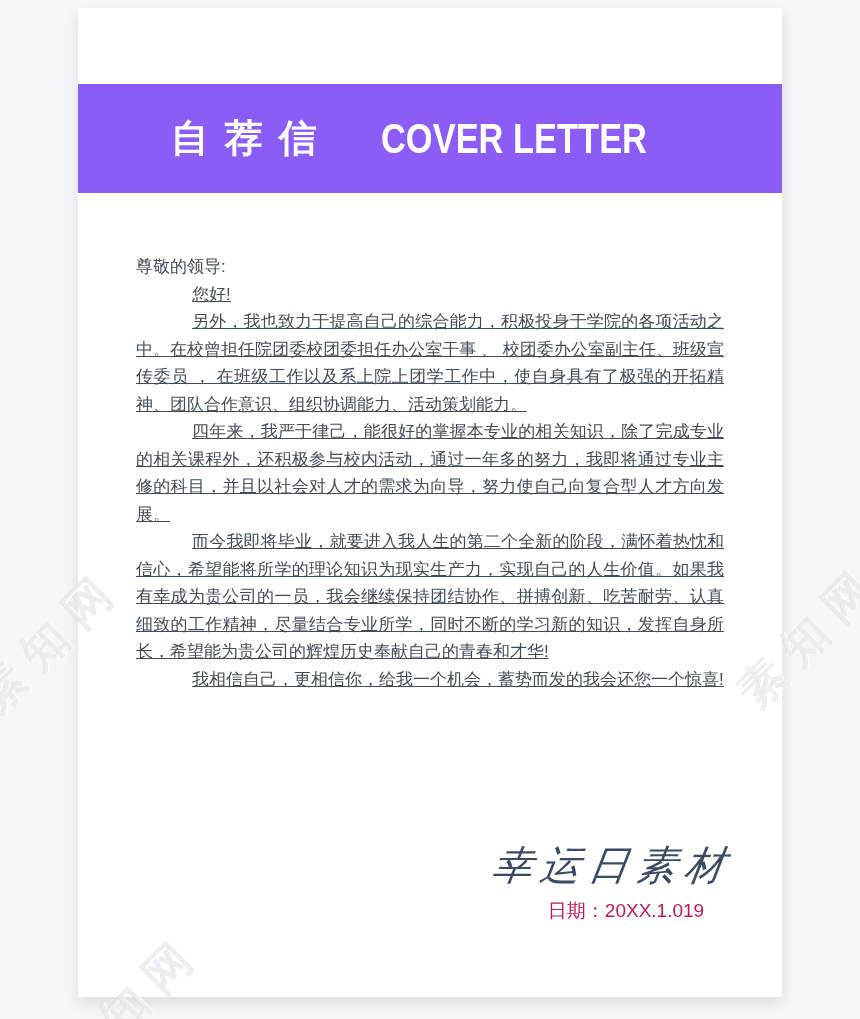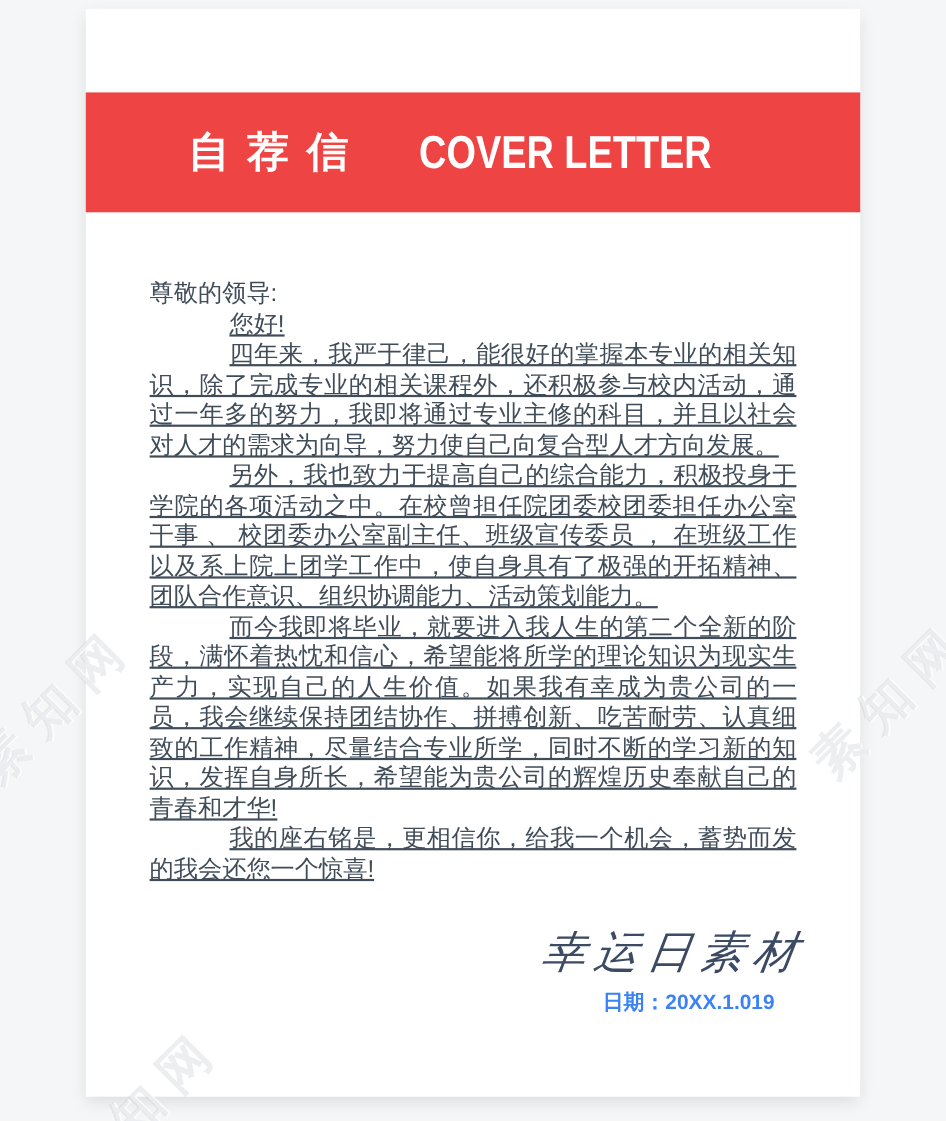--- a/index.html
+++ b/index.html
@@ -35,21 +35,21 @@
     width: 704px; height: 989px;
     background: #ffffff;
     box-shadow: 0 6px 14px rgba(0,0,0,0.10);
     z-index: 2;
   }
 
   .band {
     position: absolute;
     left: 0; top: 76px;
     width: 100%; height: 109px;
-    background: #ef4444;
+    background: #8b5cf6;
     display: flex;
     align-items: center;
     justify-content: center;
     gap: 48px;
     text-align: right;
   }
   .band .cn {
     color: #ffffff;
     font-size: 38px;
     font-weight: 700;
@@ -64,21 +64,21 @@
     letter-spacing: 0px;
     transform: scaleX(0.82);
     transform-origin: left center;
     white-space: nowrap;
   }
 
   .letter {
     position: absolute;
     left: 58px; top: 245px;
     width: 588px;
-    font-size: 22px;
+    font-size: 17px;
     line-height: 27.5px;
     color: #414c59;
     text-align: justify;
   }
   .letter p { margin: 0; }
   .letter p.indent { text-indent: 3.3em; text-decoration: underline; }
 
   .signature {
     position: absolute;
     left: 400px; top: 830px;
@@ -91,23 +91,22 @@
     color: #3c4a63;
     transform: skewX(-8deg);
     white-space: nowrap;
   }
   .date-line {
     position: absolute;
     left: 413px; top: 890px;
     width: 270px;
     text-align: center;
     font-size: 19px;
-    color: #3b82f6;
+    color: #be185d;
     white-space: nowrap;
-    font-weight: bold;
   }
 </style>
 </head>
 <body>
 
 <div class="canvas">
 
   <div class="watermark wm-left">素知网</div>
   <div class="watermark wm-right">素知网</div>
   <div class="watermark wm-bottom">素知网</div>
@@ -115,24 +114,24 @@
   <div class="page">
 
     <div class="band">
       <span class="cn">自荐信</span>
       <span class="en">COVER LETTER</span>
     </div>
 
     <div class="letter">
       <p>尊敬的领导:</p>
       <p class="indent">您好!</p>
+      <p class="indent">另外，我也致力于提高自己的综合能力，积极投身于学院的各项活动之中。在校曾担任院团委校团委担任办公室干事 、 校团委办公室副主任、班级宣传委员 ， 在班级工作以及系上院上团学工作中，使自身具有了极强的开拓精神、团队合作意识、组织协调能力、活动策划能力。</p>
       <p class="indent">四年来，我严于律己，能很好的掌握本专业的相关知识，除了完成专业的相关课程外，还积极参与校内活动，通过一年多的努力，我即将通过专业主修的科目，并且以社会对人才的需求为向导，努力使自己向复合型人才方向发展。</p>
-      <p class="indent">另外，我也致力于提高自己的综合能力，积极投身于学院的各项活动之中。在校曾担任院团委校团委担任办公室干事 、 校团委办公室副主任、班级宣传委员 ， 在班级工作以及系上院上团学工作中，使自身具有了极强的开拓精神、团队合作意识、组织协调能力、活动策划能力。</p>
       <p class="indent">而今我即将毕业，就要进入我人生的第二个全新的阶段，满怀着热忱和信心，希望能将所学的理论知识为现实生产力，实现自己的人生价值。如果我有幸成为贵公司的一员，我会继续保持团结协作、拼搏创新、吃苦耐劳、认真细致的工作精神，尽量结合专业所学，同时不断的学习新的知识，发挥自身所长，希望能为贵公司的辉煌历史奉献自己的青春和才华!</p>
-      <p class="indent">我的座右铭是，更相信你，给我一个机会，蓄势而发的我会还您一个惊喜!</p>
+      <p class="indent">我相信自己，更相信你，给我一个机会，蓄势而发的我会还您一个惊喜!</p>
     </div>
 
     <div class="signature">幸运日素材</div>
 
     <div class="date-line"><span>日期：</span><span>20XX.1.019</span></div>
 
   </div>
 </div>
 
 </body></html>

